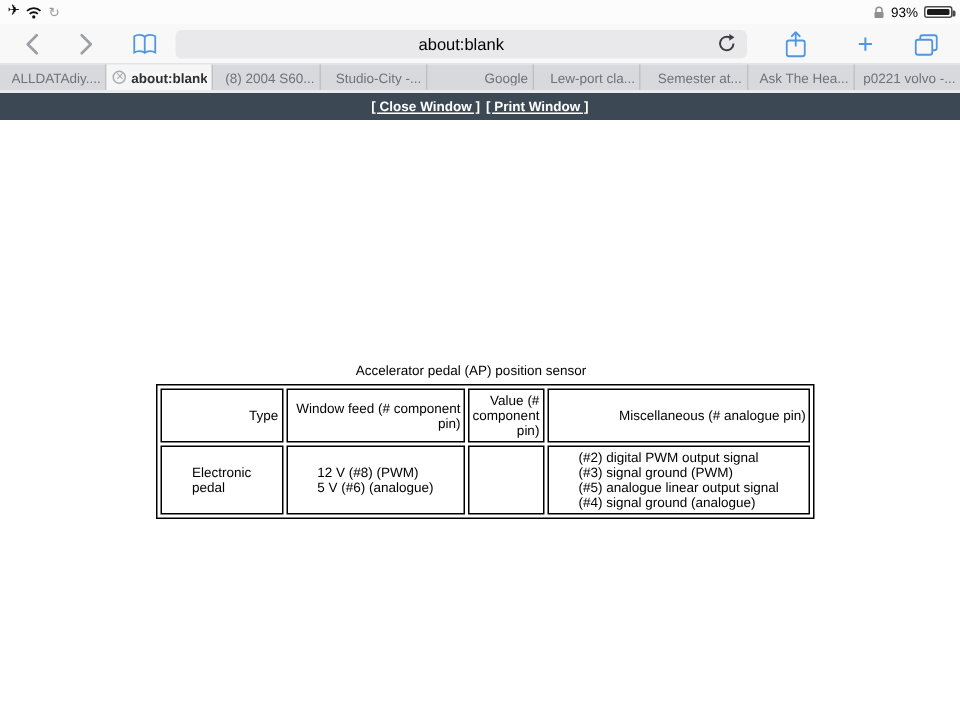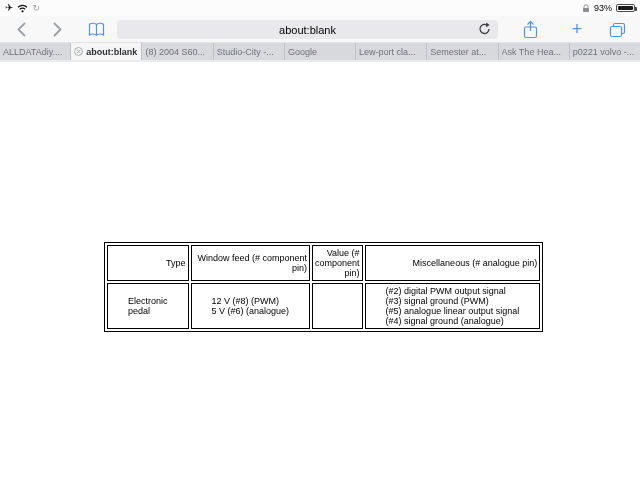--- a/index.html
+++ b/index.html
@@ -43,21 +43,21 @@
   .share-btn { left: 517px; }
   .newtab-btn { left: 564px; font-size: 18px; font-weight: 300; color: #4f96e0; }
   .pages-btn { left: 604px; }
 
   
   .tab-bar {
     position: absolute; top: 43px; left: 0; width: 640px; height: 19px;
     background: #d7d9dd; display: flex; border-bottom: 2px solid #e9ebed;
   }
   .tab {
-    flex: 1 1 0; display: flex; align-items: center; justify-content: flex-start;
+    flex: 1 1 0; display: flex; align-items: center; justify-content: flex-end;
     font-size: 9px; color: #6f7277; border-right: 1px solid #bfc2c7;
     overflow: hidden; white-space: nowrap; gap: 3px; padding: 0 3px;
   }
   .tab:last-child { border-right: none; }
   .tab .tab-close { display: none; }
   .tab.active { background: #f6f6f7; color: #2e3134; font-weight: bold; }
   .tab.active .tab-close {
     display: inline-flex; width: 9px; height: 9px; border: 1px solid #a9acb1;
     border-radius: 50%; color: #a9acb1; font-size: 7px; line-height: 7px;
     align-items: center; justify-content: center; font-weight: normal; flex: none;
@@ -184,23 +184,28 @@
         <span class="tab-label">Semester at...</span>
       </div>
     <div class="tab">
         <span class="tab-label">Ask The Hea...</span>
       </div>
     <div class="tab">
         <span class="tab-label">p0221 volvo -...</span>
       </div>
   </div>
 
+  <div class="page-bar">
+    <a>[ Close Window ]</a>
+    <a>[ Print Window ]</a>
+  </div>
 
   <div class="content">
     <div class="table-wrap">
+      <div class="table-title">Accelerator pedal (AP) position sensor</div>
       <table class="spec">
         <colgroup>
             <col class="c-type">
             <col class="c-volt">
             <col class="c-val">
             <col class="c-misc">
           </colgroup>
         <thead>
           <tr>
             <th>Type</th>

